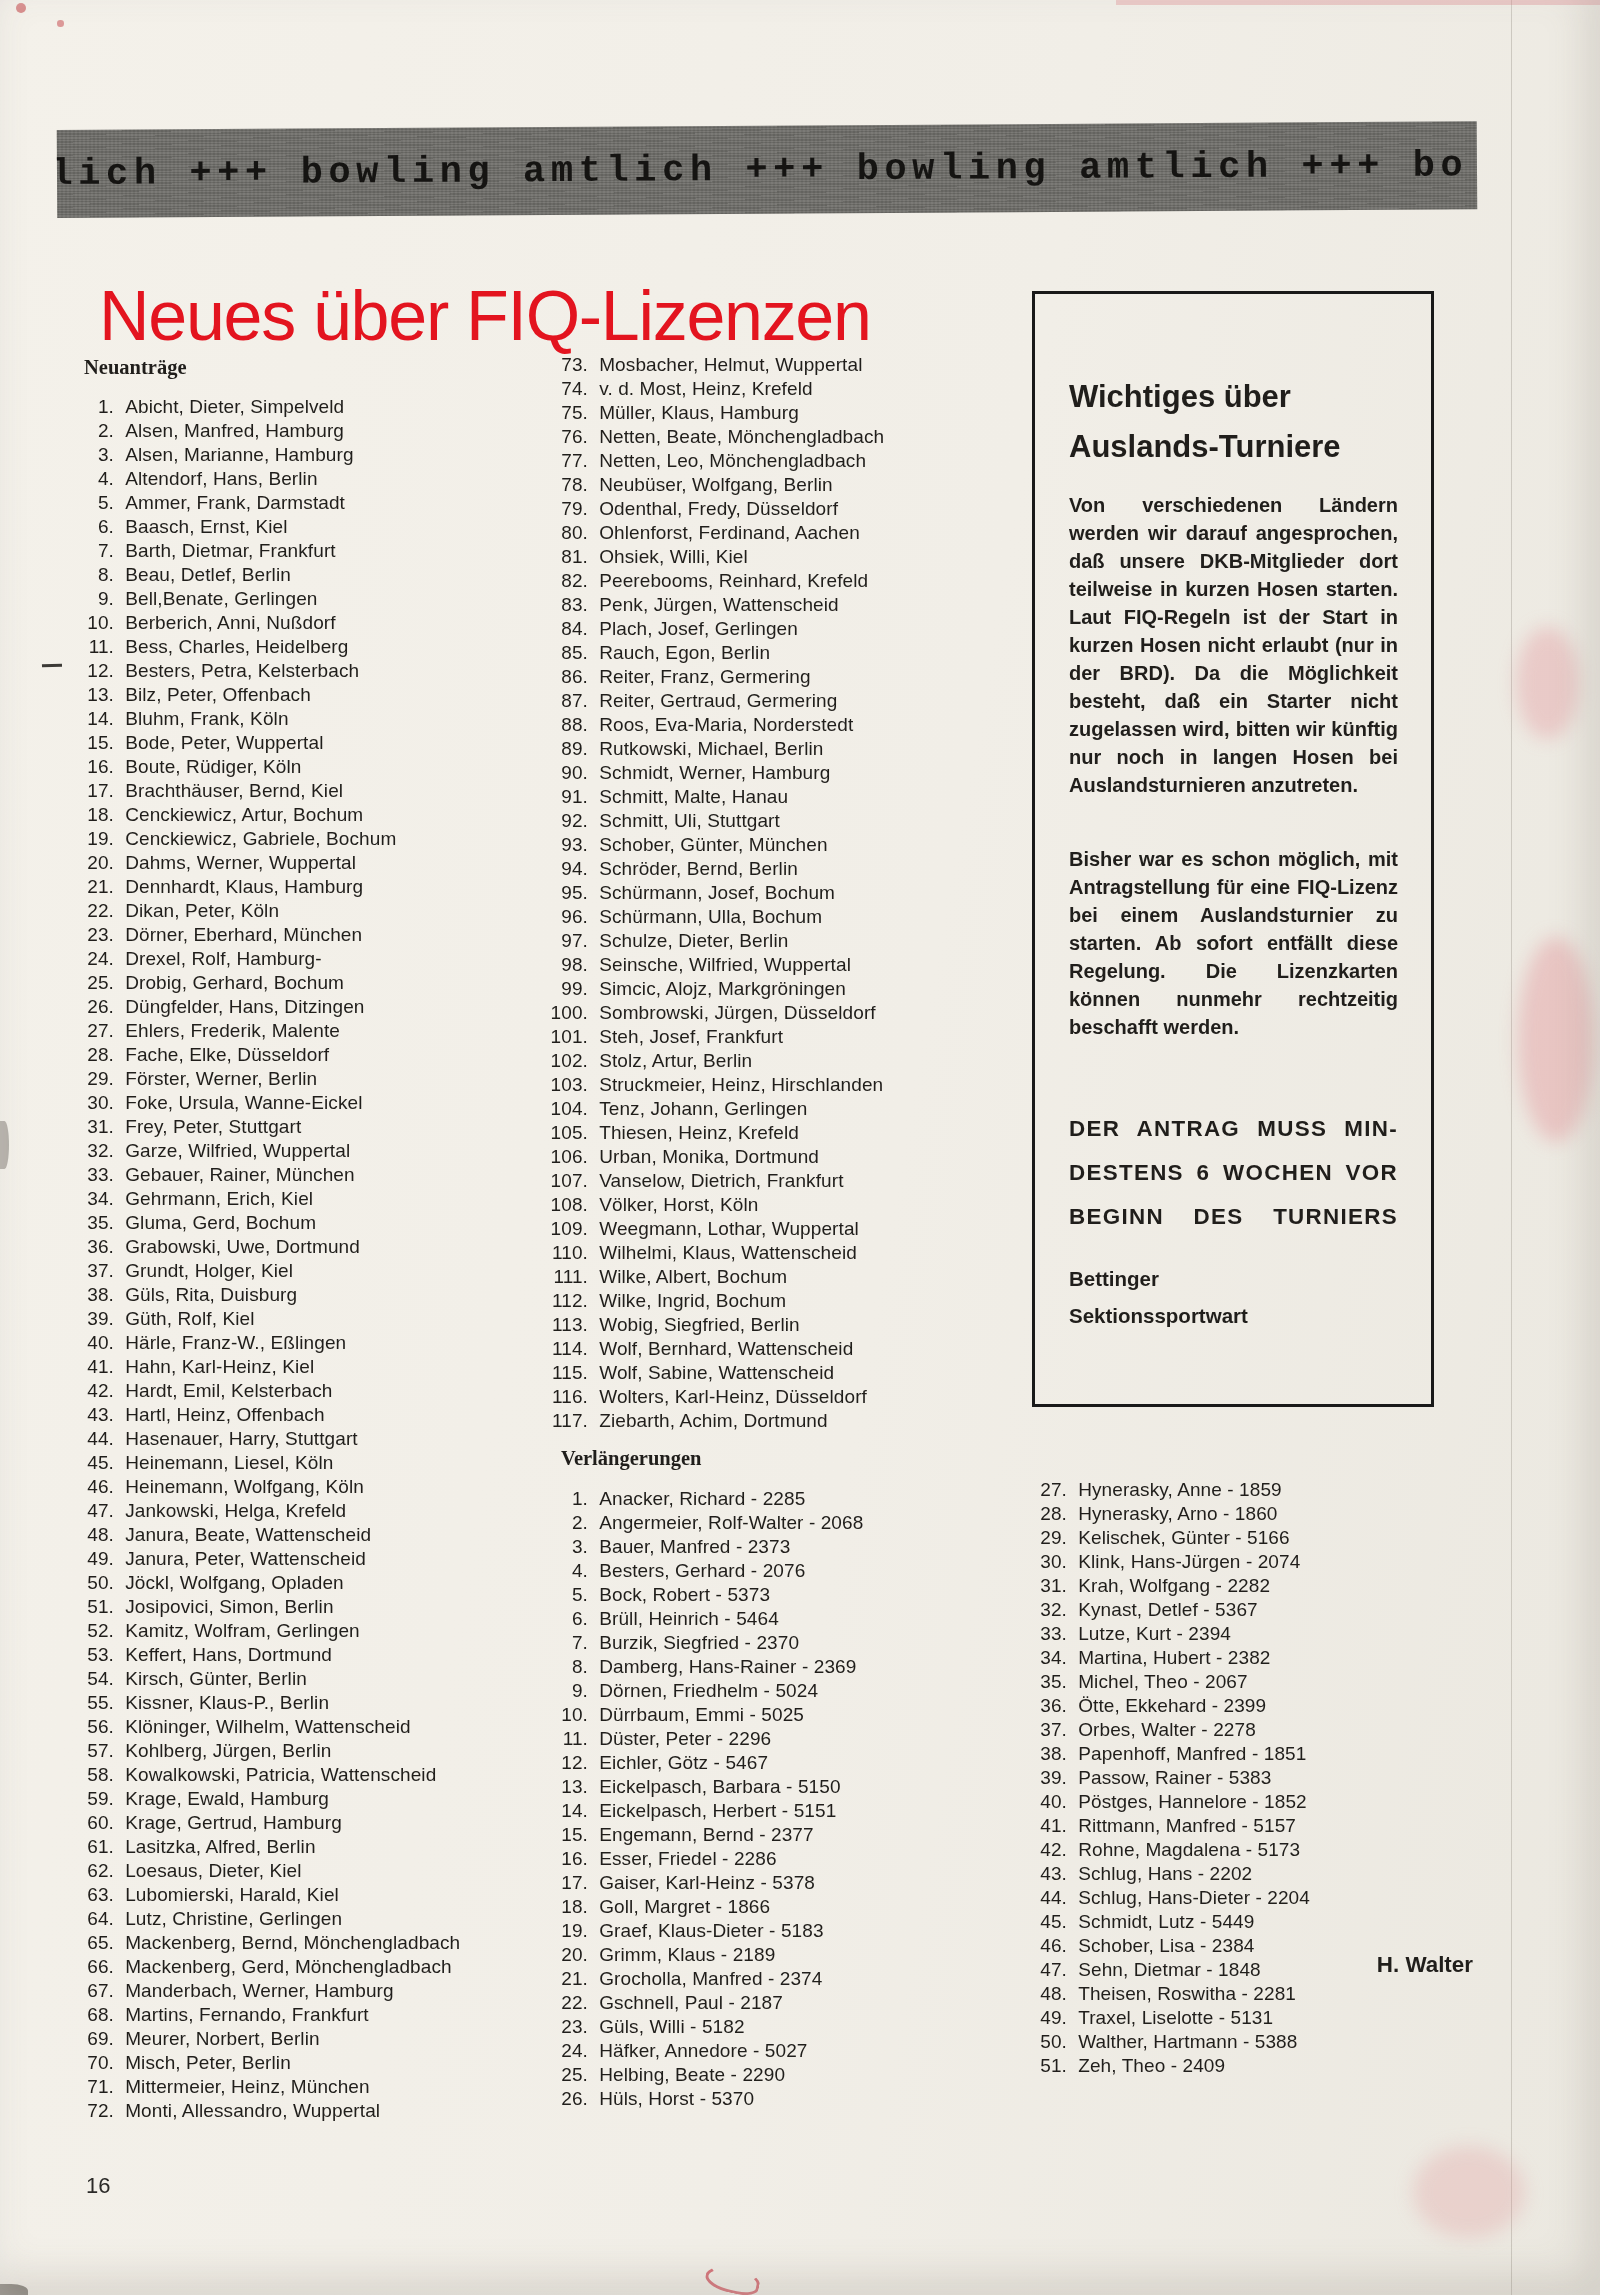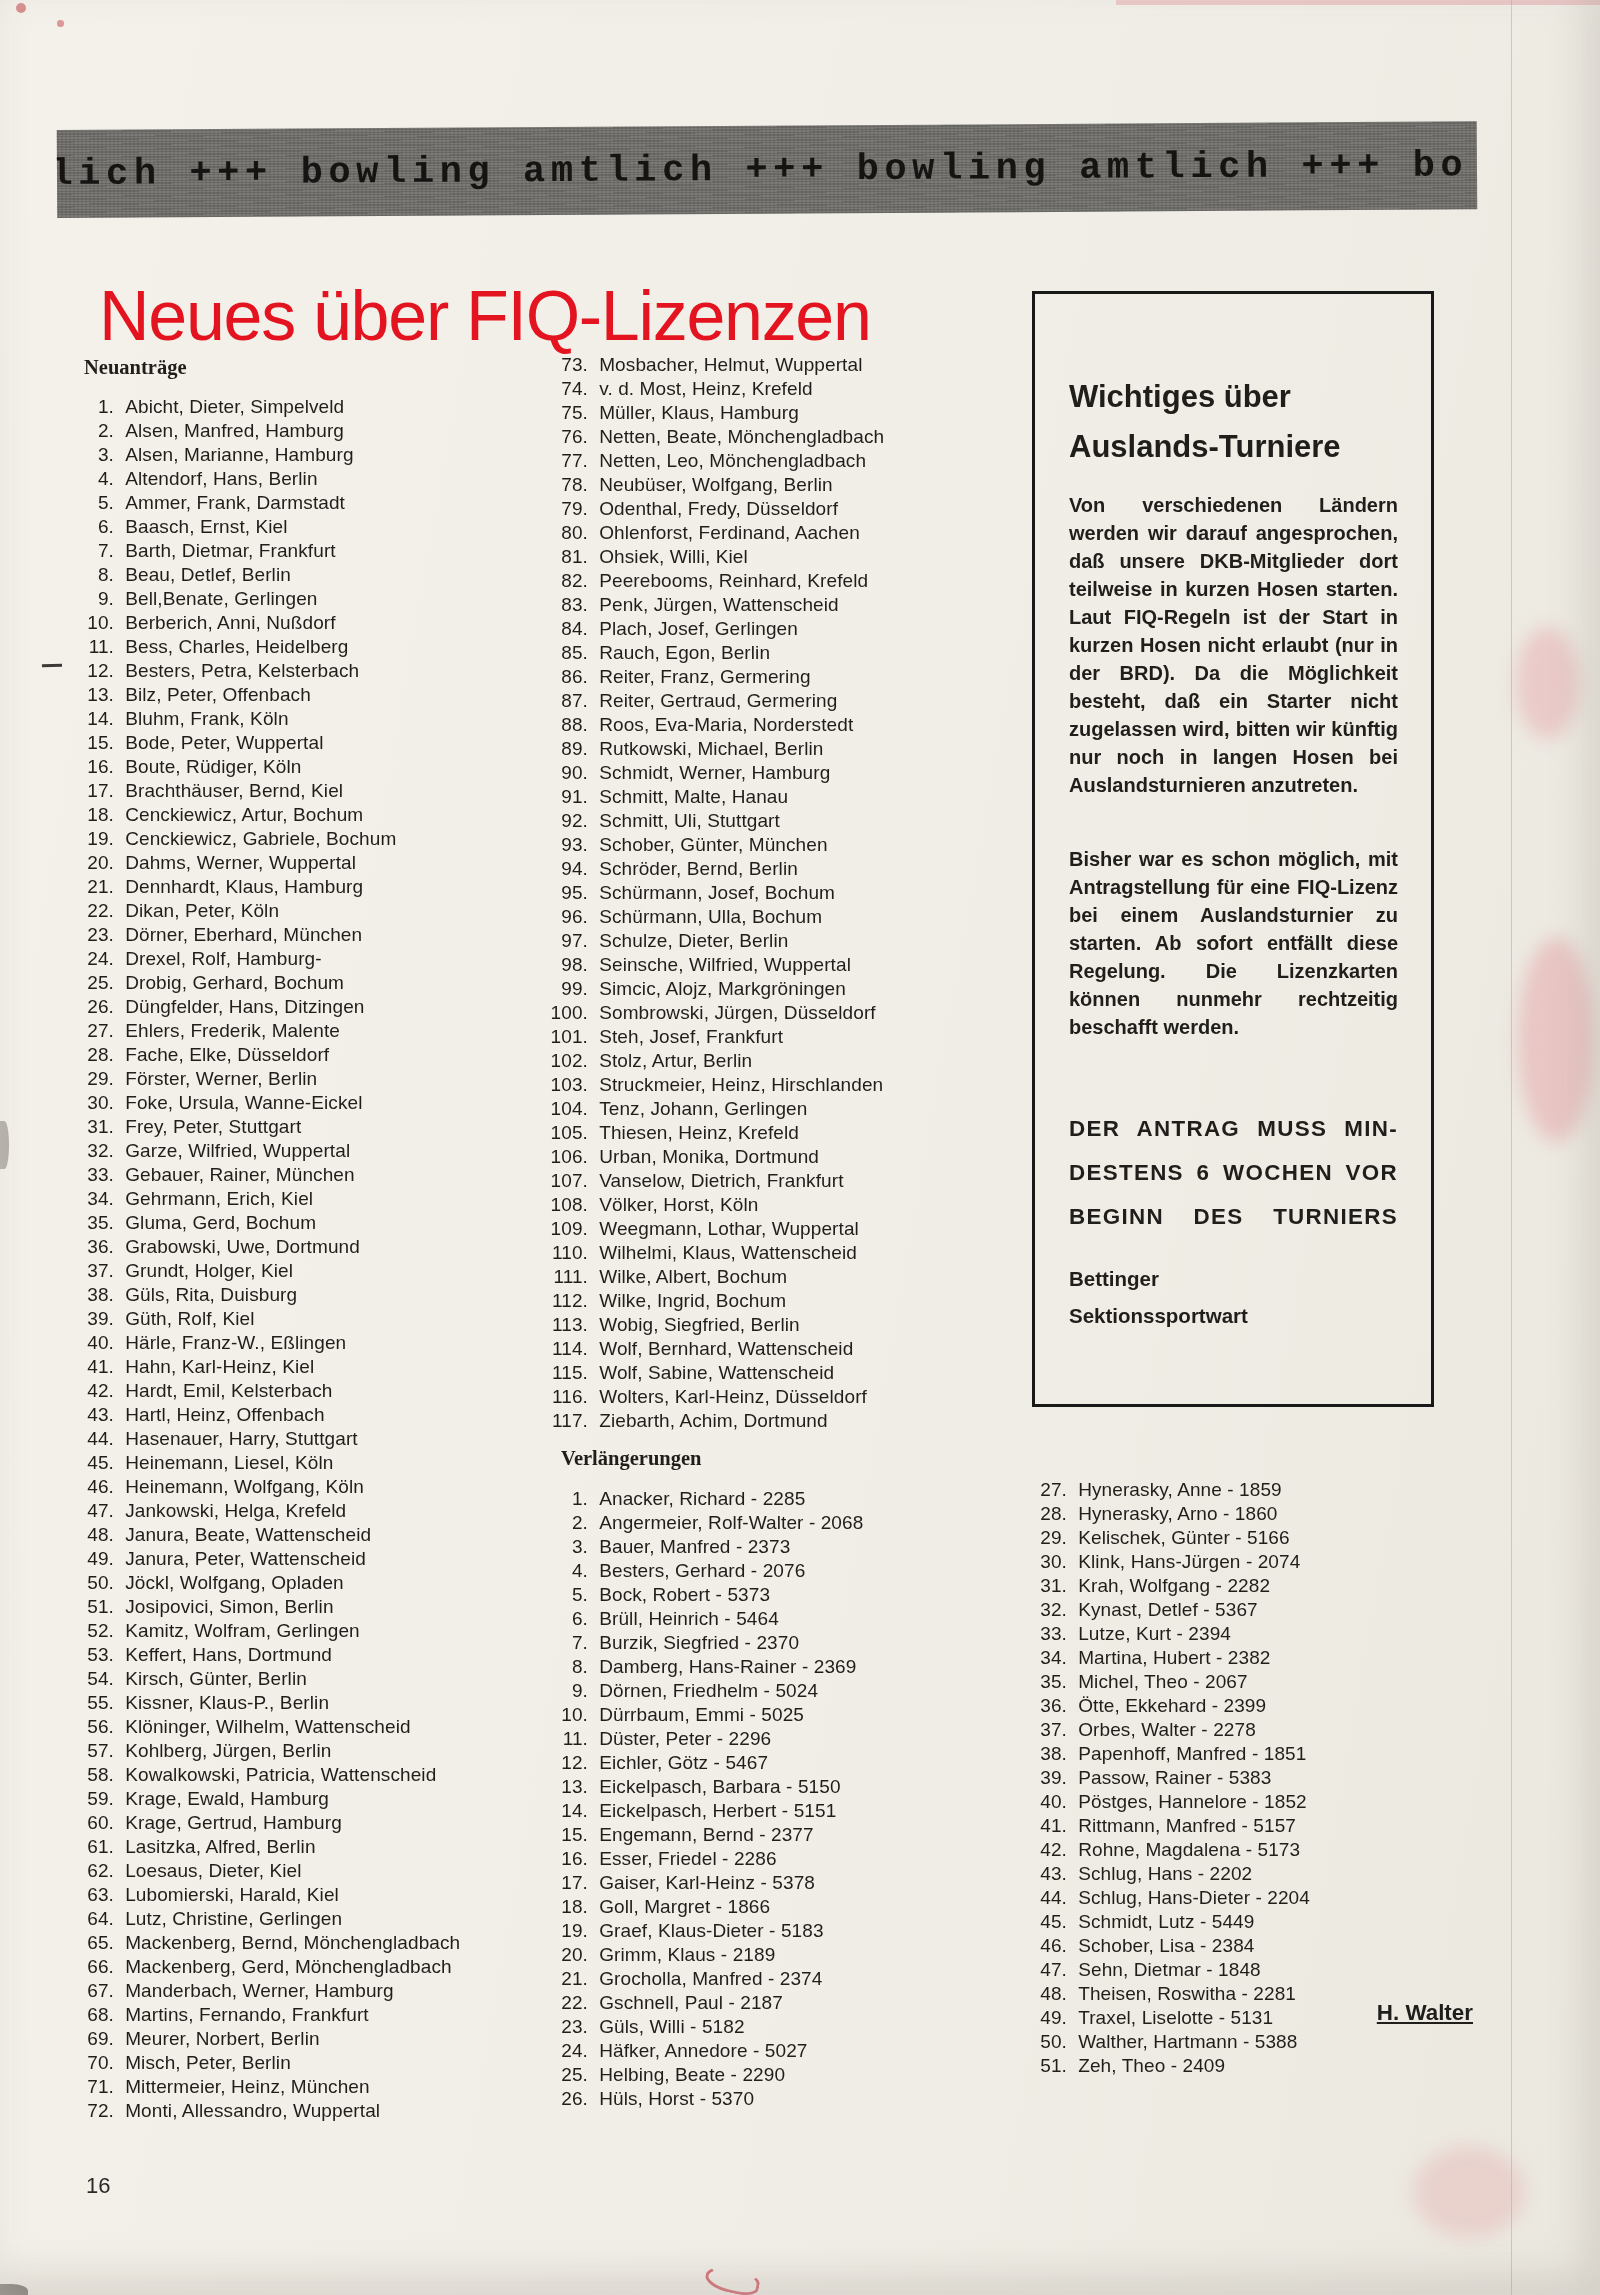--- a/index.html
+++ b/index.html
@@ -54,21 +54,21 @@
   .sb-p2{margin-top:46px !important;}
   .caps{margin-top:66px;}
   .caps .plainline{
     font-size:22.4px; font-weight:700; line-height:44px; letter-spacing:1.3px;
     text-align:justify; text-align-last:justify;
   }
   .sb-p4{margin-top:20px !important;}
   .sig{margin-top:26.4px !important; font-size:20.5px !important; text-align:left !important;}
   .sig2{margin-top:9.2px !important;}
   
-  .hwalter{position:absolute; right:127px; top:2000px; font-size:22.4px; font-weight:700;text-decoration:underline;}
+  .hwalter{position:absolute; right:127px; top:1952px; font-size:22.4px; font-weight:700;}
   .pagenum{position:absolute; left:86px; top:2173px; font-size:22px; color:#2b2a28;}
   
   .mark-dash{position:absolute; left:42px; top:664px; width:20px; height:3.3px; background:#3c3a36; transform:rotate(-2deg);}
   .edge-line{position:absolute; left:1511px; top:0; width:1.3px; height:100%; background:rgba(120,110,100,.28);}
   .blob{position:absolute; border-radius:50%; filter:blur(9.2px);}
   .pink1{left:1516px; top:627px; width:63px; height:112px; background:rgba(225,130,140,.30);}
   .pink2{left:1518px; top:937px; width:76px; height:205px; background:rgba(225,125,135,.33);}
   .pink3{left:1413px; top:2146px; width:112px; height:92px; background:rgba(225,140,145,.25);}
   .topline{position:absolute; left:1116px; top:0; width:485px; height:5.3px; background:rgba(215,90,100,.28);}
   .dot1{position:absolute; left:16px; top:3.3px; width:10px; height:10px; border-radius:50%; background:rgba(190,45,50,.55);}

